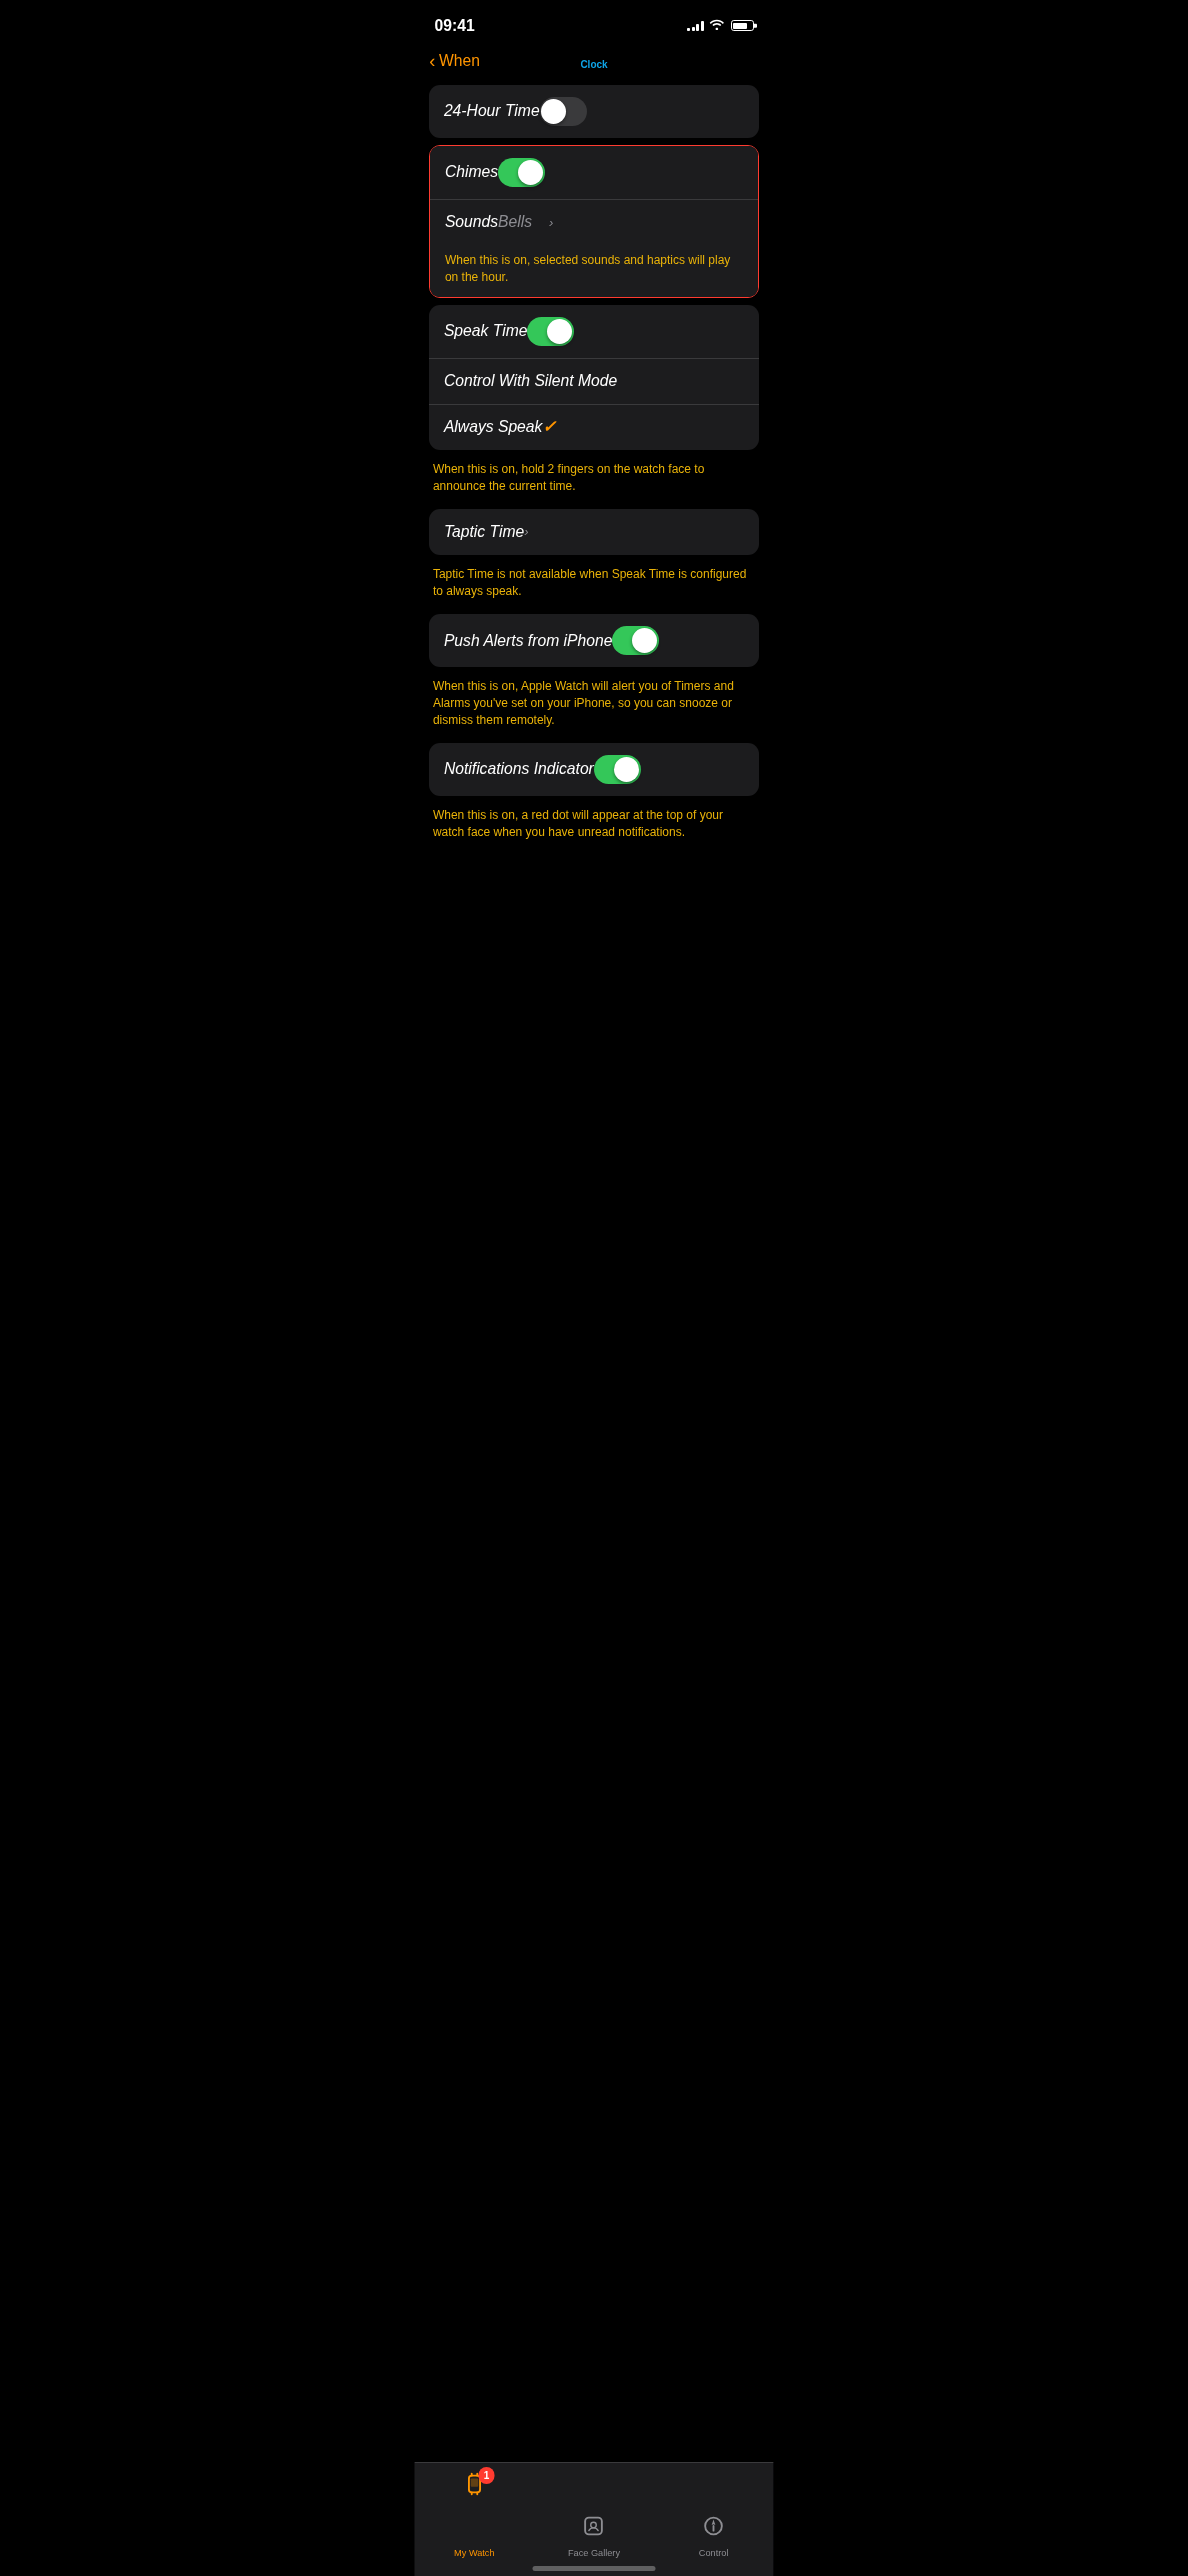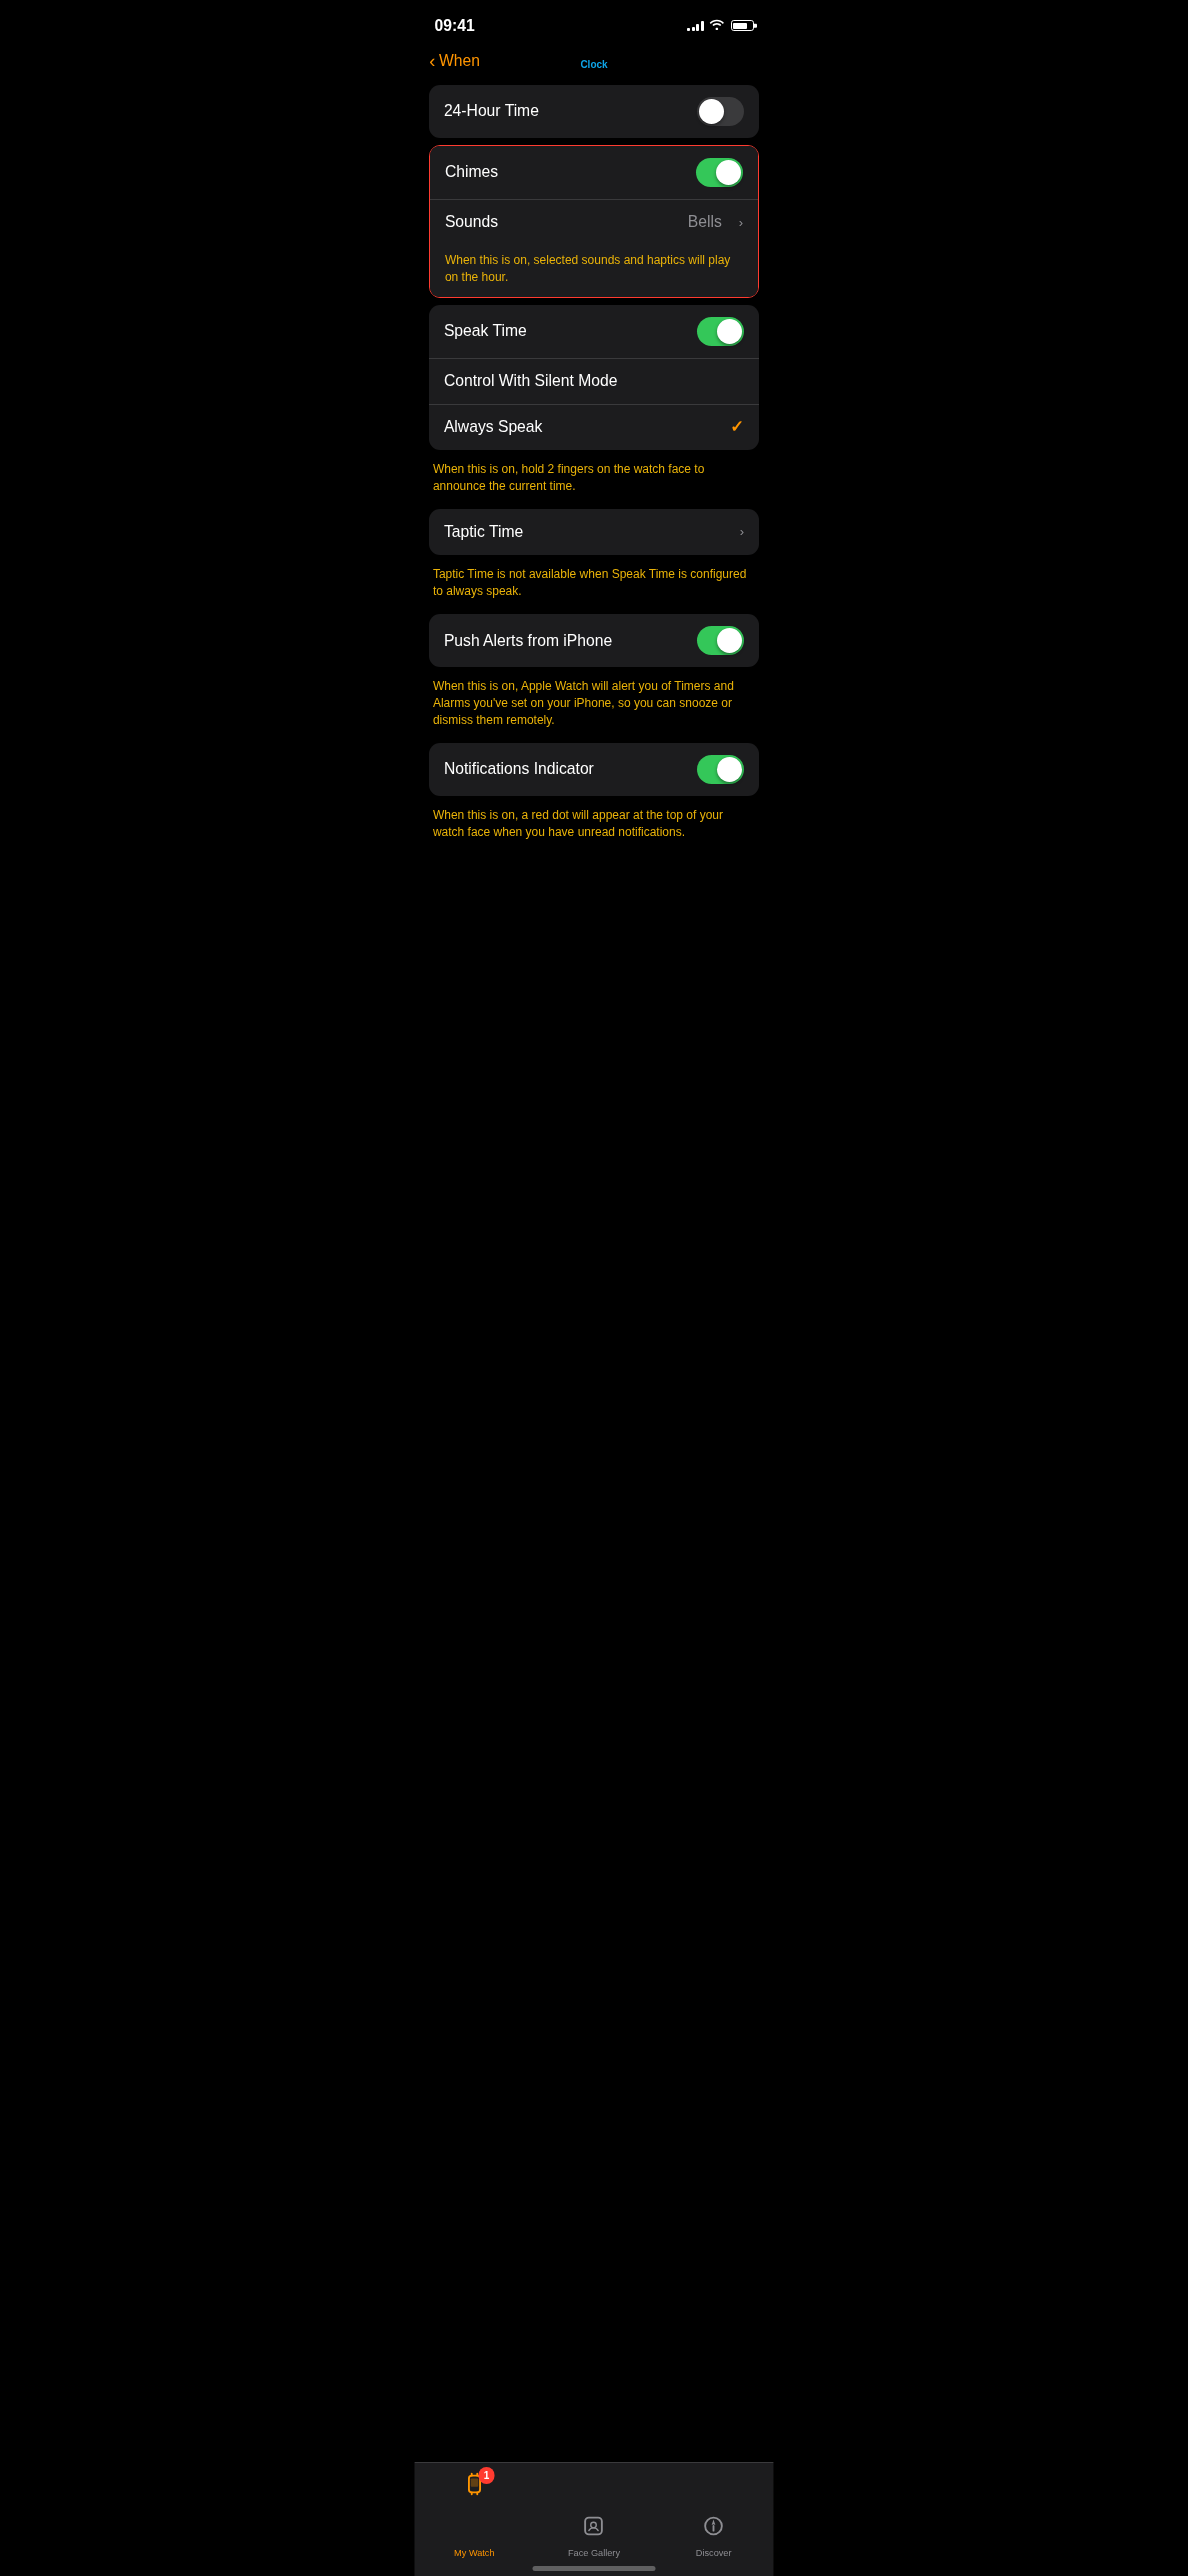--- a/index.html
+++ b/index.html
@@ -148,23 +148,24 @@
     }
 
     .settings-group-highlighted .settings-card {
       border-radius: 9.2px;
       margin-bottom: 0;
     }
 
     .settings-row {
       display: flex;
       align-items: center;
-      justify-content: space-between;
+      justify-content: flex-start;
       padding: 12px 14.7px;
       min-height: 46px;
+      font-style: italic;
     }
 
     .settings-row + .settings-row {
       border-top: 0.9px solid #3A3A3C;
     }
 
     .settings-row-label {
       font-size: 15.7px;
       color: #fff;
     }
@@ -451,18 +452,18 @@
   </div>
 
   <div class="tab-item">
     <span class="tab-icon">
       <svg width="26" height="26" viewBox="0 0 28 28" fill="none" xmlns="http://www.w3.org/2000/svg">
         <circle cx="14" cy="14" r="9" stroke="#8E8E93" stroke-width="2" fill="none"></circle>
         <polygon points="14,7 16,13 14,12 12,13" fill="#8E8E93"></polygon>
         <line x1="14" y1="14" x2="14" y2="19" stroke="#8E8E93" stroke-width="2" stroke-linecap="round"></line>
       </svg>
     </span>
-    <span class="tab-label">Discover</span>
+    <span class="tab-label">Control</span>
   </div>
 </div>
 
 <div class="home-indicator"></div>
 
 
 </body></html>

